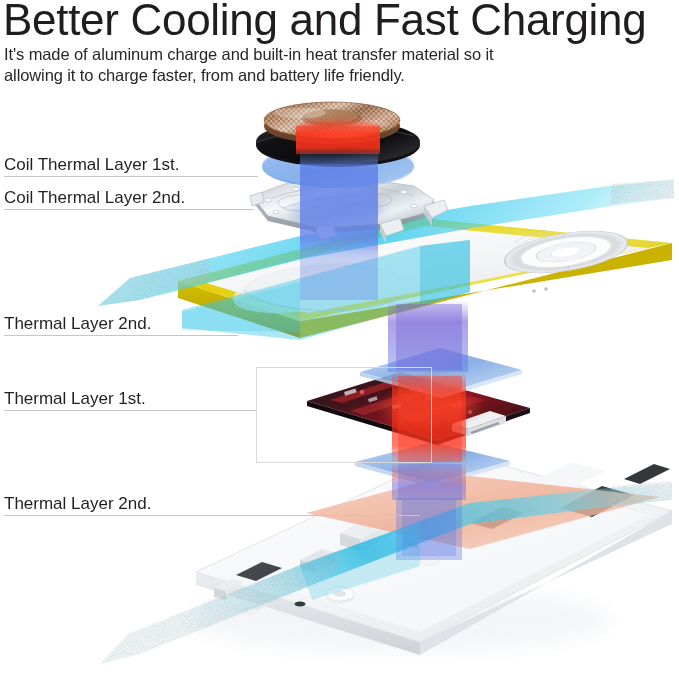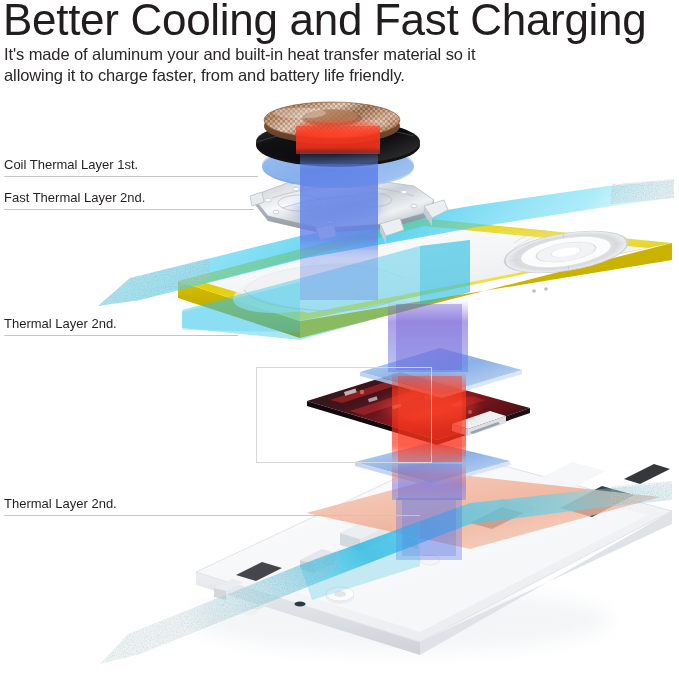--- a/index.html
+++ b/index.html
@@ -26,21 +26,21 @@
     font-size:16.5px; line-height:20.5px;
     font-weight:400; color:#2a2628;
     letter-spacing:-0.1px;
   }
   .subtitle span { display:block; white-space:nowrap; }
 
   
   .callout { position:absolute; }
   .callout .ctext {
     position:absolute; left:0; top:0;
-    font-size:13px; line-height:17px; font-weight:400;
+    font-size:17px; line-height:17px; font-weight:400;
     color:#231f20; white-space:nowrap;
   }
   .callout .cline {
     position:absolute; left:0;
     height:1px; background:#c6c6c6;
   }
   
   .callout-box {
     position:absolute;
     border:1px solid #d8d8d8;
@@ -51,21 +51,21 @@
   #stage { position:absolute; left:0; top:0; width:679px; height:676px; }
   #stage svg { position:absolute; left:0; top:0; }
 </style>
 </head>
 <body>
 
 <div id="page">
 
   <h1 class="title">Better Cooling and Fast Charging</h1>
   <div class="subtitle">
-    <span>It's made of aluminum your and built-in heat transfer material so it</span>
+    <span>It's made of aluminum charge and built-in heat transfer material so it</span>
     <span>allowing it to charge faster, from and battery life friendly.</span>
   </div>
 
   <div id="stage">
     <svg width="679" height="676" viewBox="0 0 679 676" xmlns="http://www.w3.org/2000/svg">
       <defs>
 
         <linearGradient id="gCopper" x1="0" y1="0" x2="1" y2="0.6">
           <stop offset="0" stop-color="#d9b499"></stop>
           <stop offset="0.22" stop-color="#b07a52"></stop>
@@ -466,29 +466,33 @@
       </g>
     </svg>
   </div>
 
   <div class="callout" style="left:4px; top:156px; width:300px; height:26px;">
     <div class="ctext">Coil Thermal Layer 1st.</div>
     <div class="cline" style="top:20px; width:254px;"></div>
   </div>
 
   <div class="callout" style="left:4px; top:189px; width:300px; height:26px;">
-    <div class="ctext">Fast Thermal Layer 2nd.</div>
+    <div class="ctext">Coil Thermal Layer 2nd.</div>
     <div class="cline" style="top:20px; width:250px;"></div>
   </div>
 
   <div class="callout" style="left:4px; top:315px; width:300px; height:26px;">
     <div class="ctext">Thermal Layer 2nd.</div>
     <div class="cline" style="top:20px; width:234px;"></div>
   </div>
 
+  <div class="callout" style="left:4px; top:390px; width:300px; height:26px;">
+    <div class="ctext">Thermal Layer 1st.</div>
+    <div class="cline" style="top:20px; width:252px;"></div>
+  </div>
   <div class="callout-box" style="left:256px; top:367px; width:176px; height:96px;"></div>
 
   <div class="callout" style="left:4px; top:495px; width:430px; height:26px;">
     <div class="ctext">Thermal Layer 2nd.</div>
     <div class="cline" style="top:20px; width:416px;"></div>
   </div>
 
 </div>
 
 </body></html>

